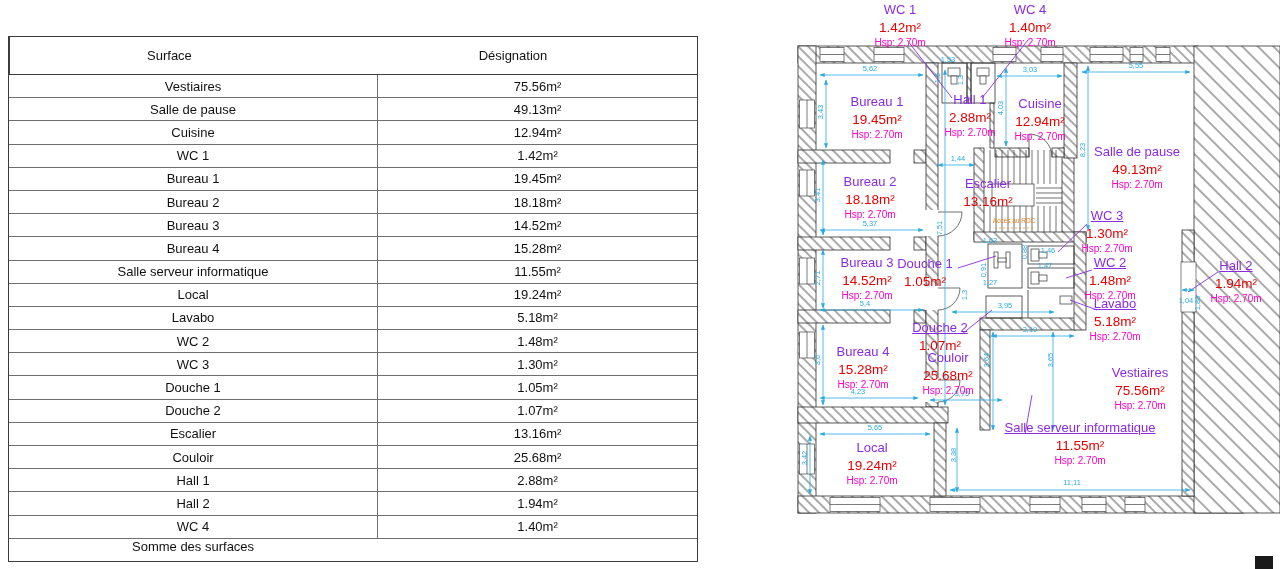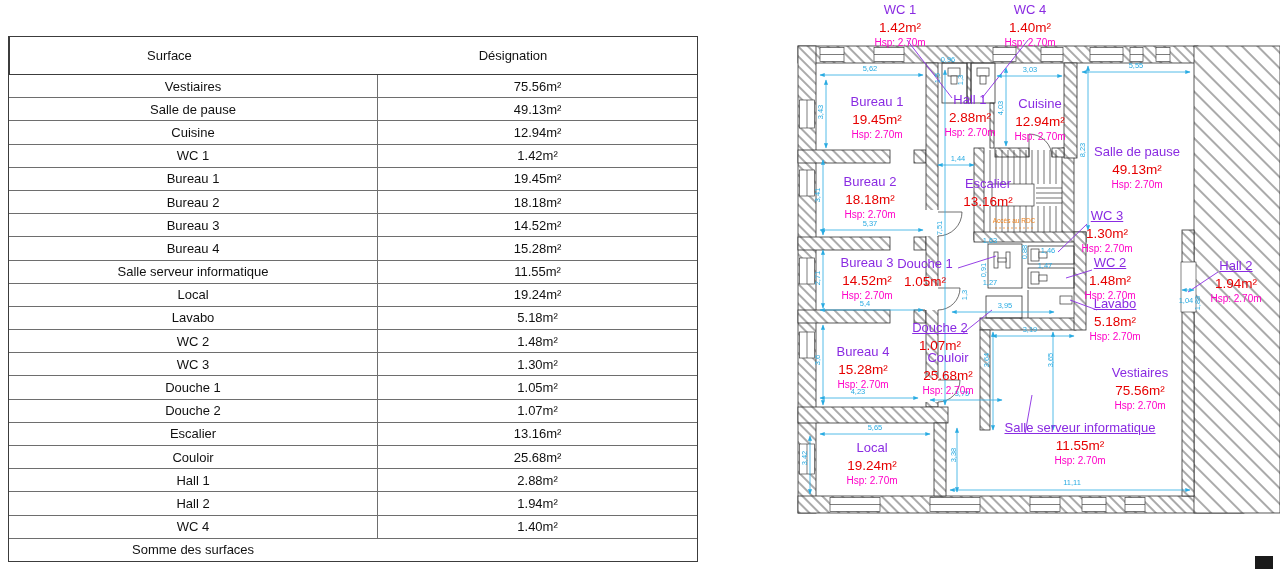--- a/index.html
+++ b/index.html
@@ -7,21 +7,21 @@
           font-family:"Liberation Sans",sans-serif;color:#111;}
 
   
   .stable{position:absolute;left:8px;top:36px;width:688px;height:524px;
           border:1px solid #3c3c3c;display:flex;flex-direction:column;background:#fff;font-size:13px;}
   .t-title{height:33px;flex:none;display:flex;align-items:center;justify-content:center;
            border-bottom:1px solid #3c3c3c;}
   .t-head{height:37px;flex:none;display:flex;border-bottom:1px solid #3c3c3c;}
   .t-body{flex:1;display:flex;flex-direction:column;}
   .tr{flex:1;display:flex;border-bottom:1px solid #6e6e6e;}
-  .tr:last-child{border-bottom:none;}
+  .tr:last-child{border-bottom:none;flex-direction:column;}
   .td{display:flex;align-items:center;justify-content:center;}
   .c1{width:53.5%;}
   .c2{flex:1;border-left:1px solid #6e6e6e;}
   .t-head .c2{border-left:1px solid #3c3c3c;}
 
   
   .plan{position:absolute;left:790px;top:0;width:490px;height:569px;}
   .plan svg{position:absolute;left:0;top:0;}
   .room{position:absolute;text-align:center;transform:translateX(-50%);line-height:1.3;
         white-space:nowrap;z-index:5;}
@@ -400,21 +400,21 @@
       </div>
     <div class="room" style="left:82px;top:440px">
         <span class="rn">Local</span>
         <span class="ra">19.24m²</span>
         <span class="rh">Hsp: 2.70m</span>
       </div>
 
     <span class="snote" style="left:224px;top:220px">Accès au RDC</span>
 
     <span class="dim" style="left:80px;top:68px">5,62</span>
-    <span class="dim" style="left:158px;top:59px">0,96</span>
+    <span class="dim" style="left:158px;top:59px">1,53</span>
     <span class="dim v" style="left:147px;top:78px">1,5</span>
     <span class="dim v" style="left:170px;top:80px">1,3</span>
     <span class="dim" style="left:240px;top:69px">3,03</span>
     <span class="dim" style="left:346px;top:65px">5,55</span>
     <span class="dim v" style="left:30px;top:112px">3,43</span>
     <span class="dim v" style="left:210px;top:108px">4,03</span>
     <span class="dim v" style="left:292px;top:150px">8,23</span>
     <span class="dim" style="left:168px;top:158px">1,44</span>
     <span class="dim v" style="left:27px;top:195px">3,41</span>
     <span class="dim" style="left:80px;top:223px">5,37</span>

